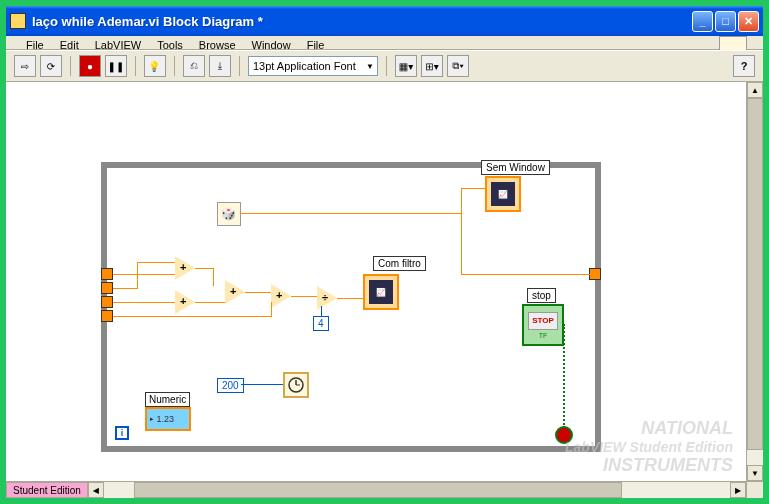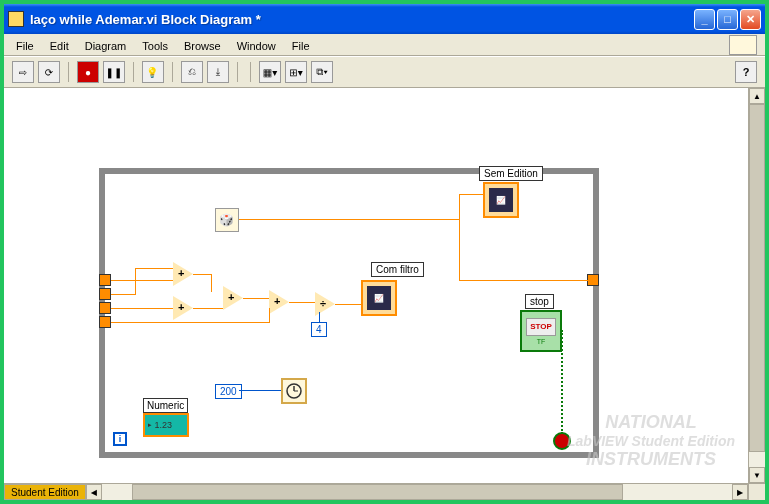--- a/index.html
+++ b/index.html
@@ -1,43 +1,43 @@
 <!DOCTYPE html>
 <html><head>
 <meta charset="utf-8">
 <style>
 * { box-sizing: border-box; margin: 0; padding: 0; }
 body { font-family: Tahoma, sans-serif; font-size: 11px; background: #ece9d8; overflow: hidden; width: 769px; height: 504px; }
-.window { width: 769px; height: 504px; display: flex; flex-direction: column; border: 4px solid #22c55e; }
+.window { width: 769px; height: 504px; display: flex; flex-direction: column; border: 6px solid #22c55e; }
 .titlebar { height: 30px; background: linear-gradient(to bottom, #3b8ff5 0%, #0054e3 10%, #0054e3 90%, #0046c7 100%); display: flex; align-items: center; padding: 0 4px; color: white; font-weight: bold; font-size: 13px; }
 .app-icon { width: 16px; height: 16px; background: #ffd964; border: 1px solid #333; margin-right: 6px; }
 .title-text { flex: 1; text-shadow: 1px 1px 1px rgba(0,0,0,0.3); }
 .win-buttons { display: flex; gap: 2px; }
 .win-btn { width: 21px; height: 21px; border-radius: 3px; border: 1px solid white; display: flex; align-items: center; justify-content: center; font-weight: bold; font-size: 11px; color: white; cursor: pointer; }
 .win-btn.min, .win-btn.max { background: linear-gradient(to bottom, #7ab3ff, #2667d6); }
 .win-btn.close { background: linear-gradient(to bottom, #f5a58c, #e34b24); }
-.menubar { height: 22px; background: #ece9d8; border-bottom: 1px solid #aca899; display: flex; align-items: flex-end; padding: 0 4px; }
+.menubar { height: 14px; background: #ece9d8; border-bottom: 1px solid #aca899; display: flex; align-items: flex-start; padding: 0 12px; }
 .menu-item { padding: 3px 8px; cursor: pointer; }
 .menu-right-icon { margin-left: auto; width: 28px; height: 20px; background: #fff8dc; border: 1px solid #999; margin-right: 4px; }
 .toolbar { height: 32px; background: #ece9d8; border-top: 1px solid #fff; border-bottom: 1px solid #aca899; display: flex; align-items: center; padding: 0 8px; gap: 4px; }
 .tool-btn { width: 22px; height: 22px; border: 1px solid #999; background: #f0f0f0; display: flex; align-items: center; justify-content: center; cursor: pointer; font-size: 10px; }
 .tool-sep { width: 1px; height: 20px; background: #aca899; margin: 0 4px; }
 .font-select { height: 20px; border: 1px solid #7f9db9; background: white; padding: 0 16px 0 4px; display: flex; align-items: center; position: relative; cursor: pointer; min-width: 130px; }
 .font-select::after { content: '▼'; position: absolute; right: 3px; font-size: 8px; }
 .help-btn { margin-left: auto; width: 22px; height: 22px; border: 1px solid #999; background: #f0f0f0; display: flex; align-items: center; justify-content: center; font-weight: bold; cursor: pointer; }
 .canvas-area { flex: 1; background: white; position: relative; overflow: hidden; }
 .vscroll { position: absolute; right: 0; top: 0; bottom: 17px; width: 17px; background: #e8e6da; border-left: 1px solid #aca899; }
 .vscroll-btn { width: 16px; height: 16px; background: #ece9d8; border: 1px solid #aca899; display: flex; align-items: center; justify-content: center; font-size: 8px; cursor: pointer; }
 .vscroll-track { position: absolute; top: 16px; bottom: 16px; left: 0; right: 0; background: #f1efe2; }
 .vscroll-thumb { position: absolute; left: 0; right: 0; background: #cdc9b8; border: 1px solid #aca899; cursor: pointer; }
 .hscroll { position: absolute; left: 0; right: 0; bottom: 0; height: 17px; background: #e8e6da; border-top: 1px solid #aca899; display: flex; }
 .hscroll-btn { width: 16px; height: 16px; background: #ece9d8; border: 1px solid #aca899; display: flex; align-items: center; justify-content: center; font-size: 8px; cursor: pointer; }
 .hscroll-track { flex: 1; background: #f1efe2; position: relative; }
 .hscroll-thumb { position: absolute; top: 0; bottom: 0; background: #cdc9b8; border: 1px solid #aca899; cursor: pointer; }
-.status-seg { background: #eab308; border: 1px solid #aca899; padding: 0 6px; display: flex; align-items: center; font-size: 10px; }
+.status-seg { background: #f9a8d4; border: 1px solid #aca899; padding: 0 6px; display: flex; align-items: center; font-size: 10px; }
 .while-loop { position: absolute; left: 95px; top: 80px; width: 500px; height: 290px; border: 6px solid #888; background: white; }
 .shift-reg { position: absolute; left: -6px; width: 12px; height: 12px; background: #ff8c00; border: 1px solid #333; }
 .shift-reg-r { position: absolute; right: -6px; width: 12px; height: 12px; background: #ff8c00; border: 1px solid #333; }
 .node-label { position: absolute; background: white; border: 1px solid #333; padding: 1px 4px; font-size: 10px; }
 .graph-ind { position: absolute; width: 36px; height: 36px; background: #ffdc9a; border: 2px solid #ff8c00; display: flex; align-items: center; justify-content: center; }
 .graph-ind-inner { width: 24px; height: 24px; background: #2a2a4a; display: flex; align-items: center; justify-content: center; color: #0ff; font-size: 8px; }
 .tri-node { position: absolute; width: 0; height: 0; border-top: 12px solid transparent; border-bottom: 12px solid transparent; border-left: 20px solid #ffe9b3; }
 .tri-node::before { content: ''; position: absolute; left: -20px; top: -12px; width: 0; height: 0; border-top: 12px solid transparent; border-bottom: 12px solid transparent; border-left: 20px solid #333; z-index: -1; }
 .tri-sym { position: absolute; left: -15px; top: -7px; font-size: 11px; font-weight: bold; }
 .const-box { position: absolute; border: 1px solid #0055cc; background: white; padding: 1px 4px; font-size: 10px; color: #0055cc; }
@@ -45,61 +45,64 @@
 .wire-b { position: absolute; background: #0055cc; }
 .stop-btn { position: absolute; width: 42px; height: 42px; background: #a8e0a8; border: 2px solid #0a7a0a; display: flex; flex-direction: column; align-items: center; justify-content: center; }
 .stop-inner { width: 30px; height: 18px; background: #eee; border: 1px solid #999; display: flex; align-items: center; justify-content: center; font-size: 8px; color: #c00; font-weight: bold; }
 .stop-tf { font-size: 7px; color: #0a7a0a; margin-top: 2px; }
 .loop-cond { position: absolute; width: 18px; height: 18px; border-radius: 50%; background: #c00; border: 2px solid #0a7a0a; }
 .iter-term { position: absolute; width: 14px; height: 14px; background: white; border: 2px solid #0055cc; display: flex; align-items: center; justify-content: center; font-size: 9px; color: #0055cc; font-weight: bold; }
 .dice-node { position: absolute; width: 24px; height: 24px; background: #fff8dc; border: 1px solid #999; display: flex; align-items: center; justify-content: center; font-size: 12px; }
 .timer-node { position: absolute; width: 26px; height: 26px; background: #fff8dc; border: 2px solid #d4a84a; display: flex; align-items: center; justify-content: center; }
 .numeric-ctrl { position: absolute; }
 .numeric-lbl { background: white; border: 1px solid #333; padding: 1px 3px; font-size: 10px; display: inline-block; }
-.numeric-body { width: 46px; height: 24px; background: #14b8a6; border: 2px solid #ff8c00; display: flex; align-items: center; padding: 0 3px; font-size: 9px; color: #333; }
-.watermark { position: absolute; right: 30px; bottom: 30px; color: rgba(200,200,200,0.6); font-size: 18px; font-weight: bold; text-align: center; pointer-events: none; font-style: italic; }
+.numeric-body { width: 46px; height: 24px; background: #7dd3fc; border: 2px solid #ff8c00; display: flex; align-items: center; padding: 0 3px; font-size: 9px; color: #333; }
+.watermark { position: absolute; right: 30px; bottom: 22px; color: rgba(200,200,200,0.6); font-size: 18px; font-weight: bold; text-align: right; pointer-events: none; font-style: italic; }
 </style>
 </head>
 <body>
 
 <div class="window">
 
   <div class="titlebar">
     <div class="app-icon"></div>
     <div class="title-text">laço while Ademar.vi Block Diagram *</div>
     <div class="win-buttons">
       <div class="win-btn min">_</div>
       <div class="win-btn max">□</div>
       <div class="win-btn close">✕</div>
     </div>
   </div>
 
   <div class="menubar">
     <div class="menu-item">File</div>
     <div class="menu-item">Edit</div>
-    <div class="menu-item">Diagram</div>
+    <div class="menu-item">LabVIEW</div>
     <div class="menu-item">Tools</div>
     <div class="menu-item">Browse</div>
     <div class="menu-item">Window</div>
     <div class="menu-item">File</div>
     <div class="menu-right-icon"></div>
   </div>
 
   <div class="toolbar">
     <div class="tool-btn">⇨</div>
     <div class="tool-btn">⟳</div>
     <div class="tool-sep"></div>
     <div class="tool-btn" style="background:#c00;color:white">●</div>
     <div class="tool-btn">❚❚</div>
     <div class="tool-sep"></div>
     <div class="tool-btn">💡</div>
     <div class="tool-sep"></div>
     <div class="tool-btn">⎌</div>
     <div class="tool-btn">⤓</div>
     <div class="tool-sep"></div>
+    <div class="font-select">
+      <span>13pt Application Font</span>
+    </div>
     <div class="tool-sep"></div>
     <div class="tool-btn">▦▾</div>
     <div class="tool-btn">⊞▾</div>
     <div class="tool-btn">⧉▾</div>
     <div class="help-btn">?</div>
   </div>
 
   <div class="canvas-area">
 
     <div class="while-loop">
@@ -108,21 +111,21 @@
       <div class="shift-reg" style="top:128px"></div>
       <div class="shift-reg" style="top:142px"></div>
       <div class="shift-reg-r" style="top:100px"></div>
 
       <div class="dice-node" style="left:110px;top:34px">🎲</div>
 
       <div class="wire-o" style="left:134px;top:45px;width:220px;height:1px"></div>
       <div class="wire-o" style="left:354px;top:20px;width:1px;height:26px"></div>
       <div class="wire-o" style="left:354px;top:20px;width:26px;height:1px"></div>
 
-      <div class="node-label" style="left:374px;top:-8px">Sem Edition</div>
+      <div class="node-label" style="left:374px;top:-8px">Sem Window</div>
       <div class="graph-ind" style="left:378px;top:8px">
         <div class="graph-ind-inner">📈</div>
       </div>
 
       <div class="wire-o" style="left:6px;top:106px;width:62px;height:1px"></div>
       <div class="wire-o" style="left:6px;top:134px;width:62px;height:1px"></div>
       <div class="wire-o" style="left:6px;top:148px;width:100px;height:1px"></div>
       <div class="wire-o" style="left:6px;top:120px;width:24px;height:1px"></div>
       <div class="wire-o" style="left:30px;top:94px;width:1px;height:27px"></div>
       <div class="wire-o" style="left:30px;top:94px;width:38px;height:1px"></div>

